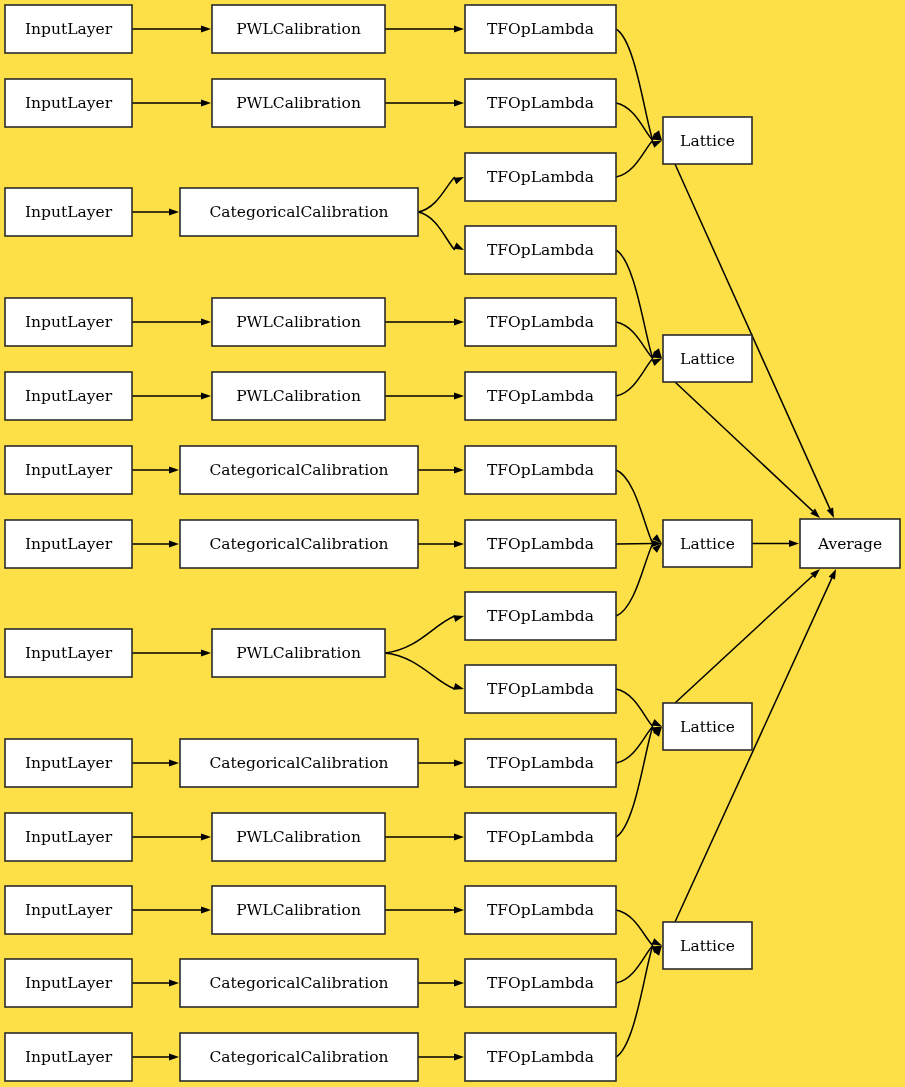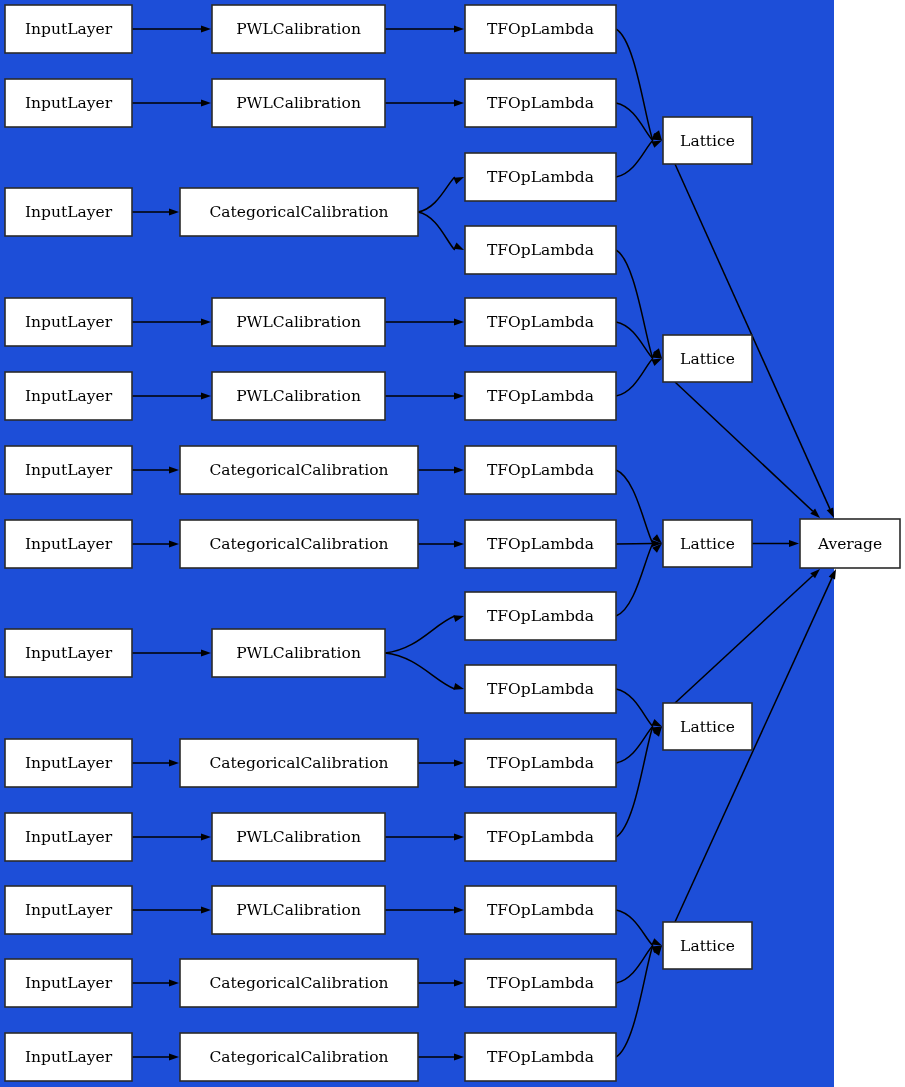--- a/index.html
+++ b/index.html
@@ -2,23 +2,23 @@
 <html><head>
 <meta charset="utf-8">
 <style>
   html, body {
     margin: 0;
     padding: 0;
     background: #ffffff;
   }
   #graph-root {
     position: relative;
-    width: 834px;
+    width: 905px;
     height: 1087px;
-    background: #1d4ed8;
+    background: #fde047;
     font-family: "DejaVu Serif", "Liberation Serif", serif;
   }
   svg.graph-canvas {
     display: block;
     width: 905px;
     height: 1087px;
   }
   .node-box {
     fill: #ffffff;
     stroke: #2b2b2b;

